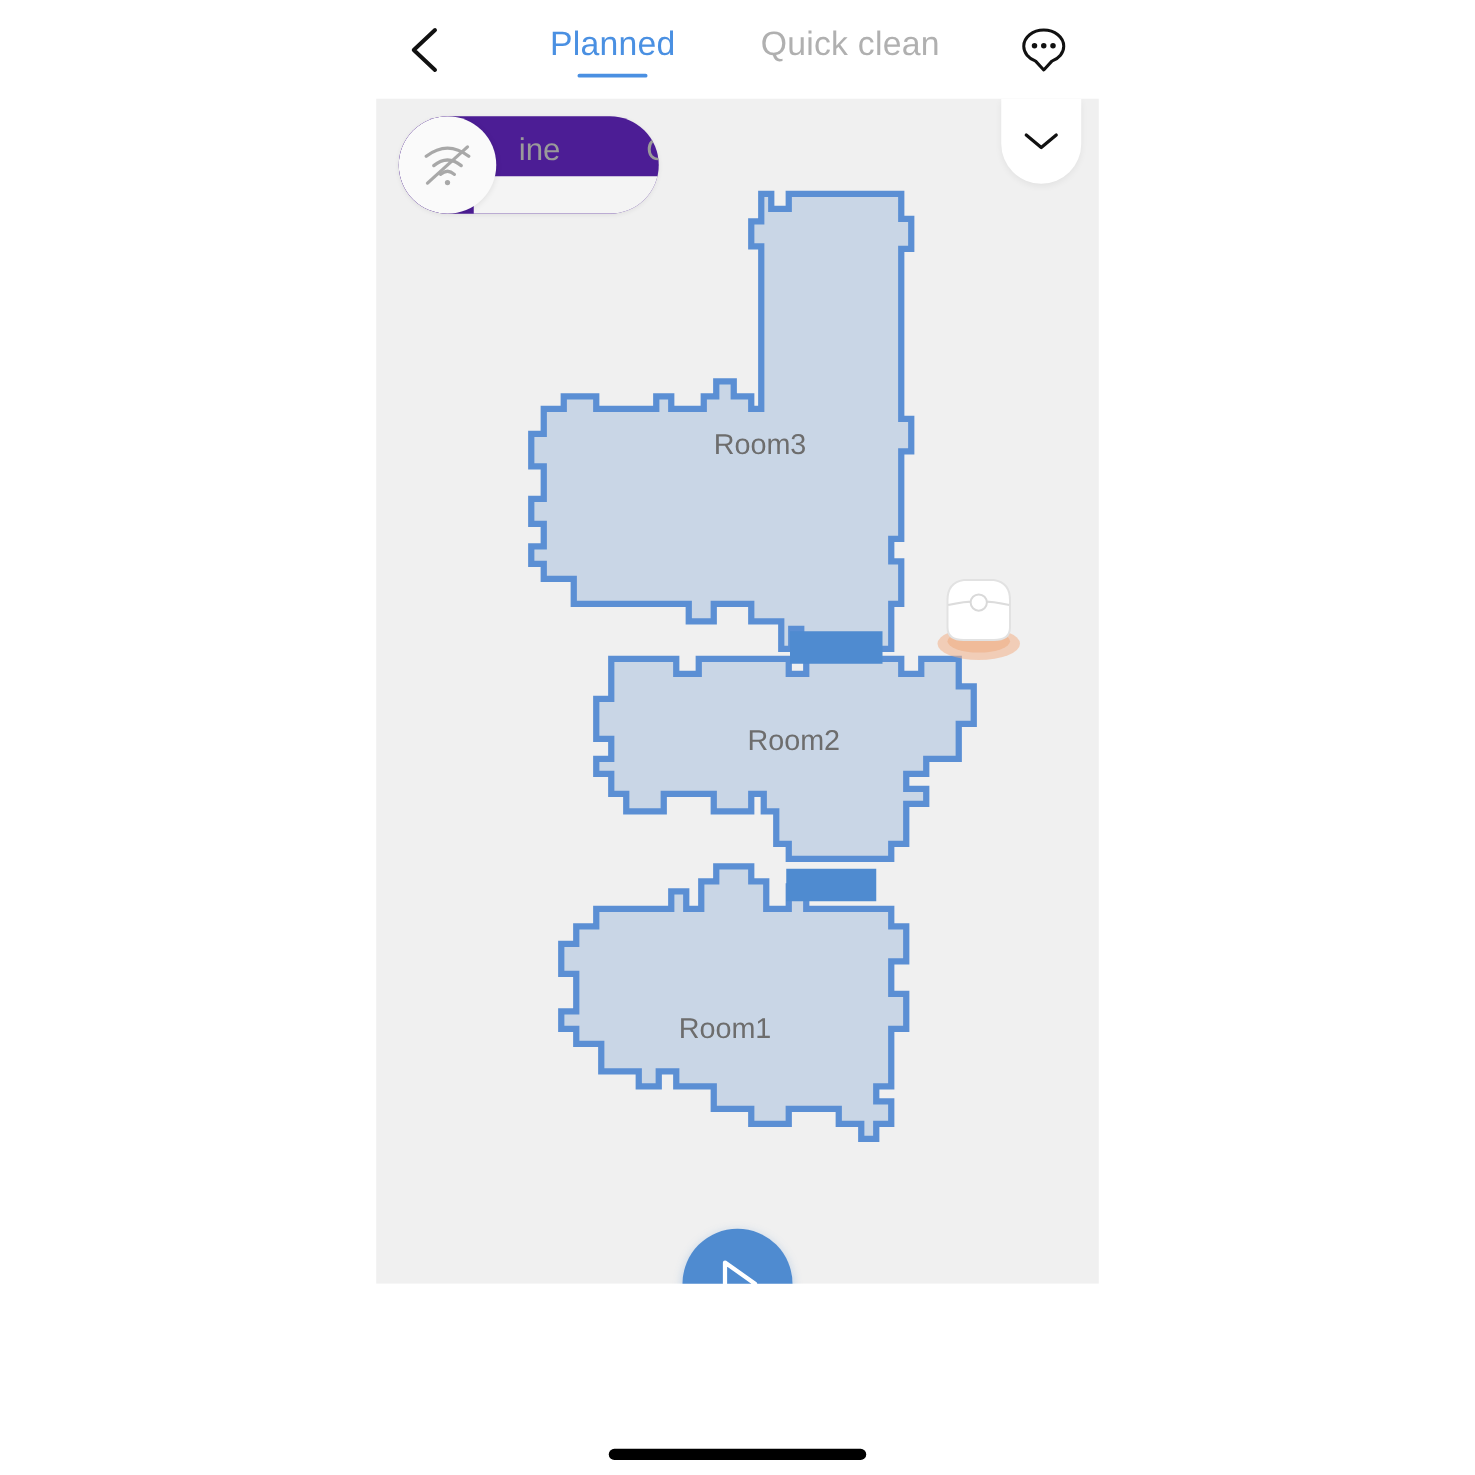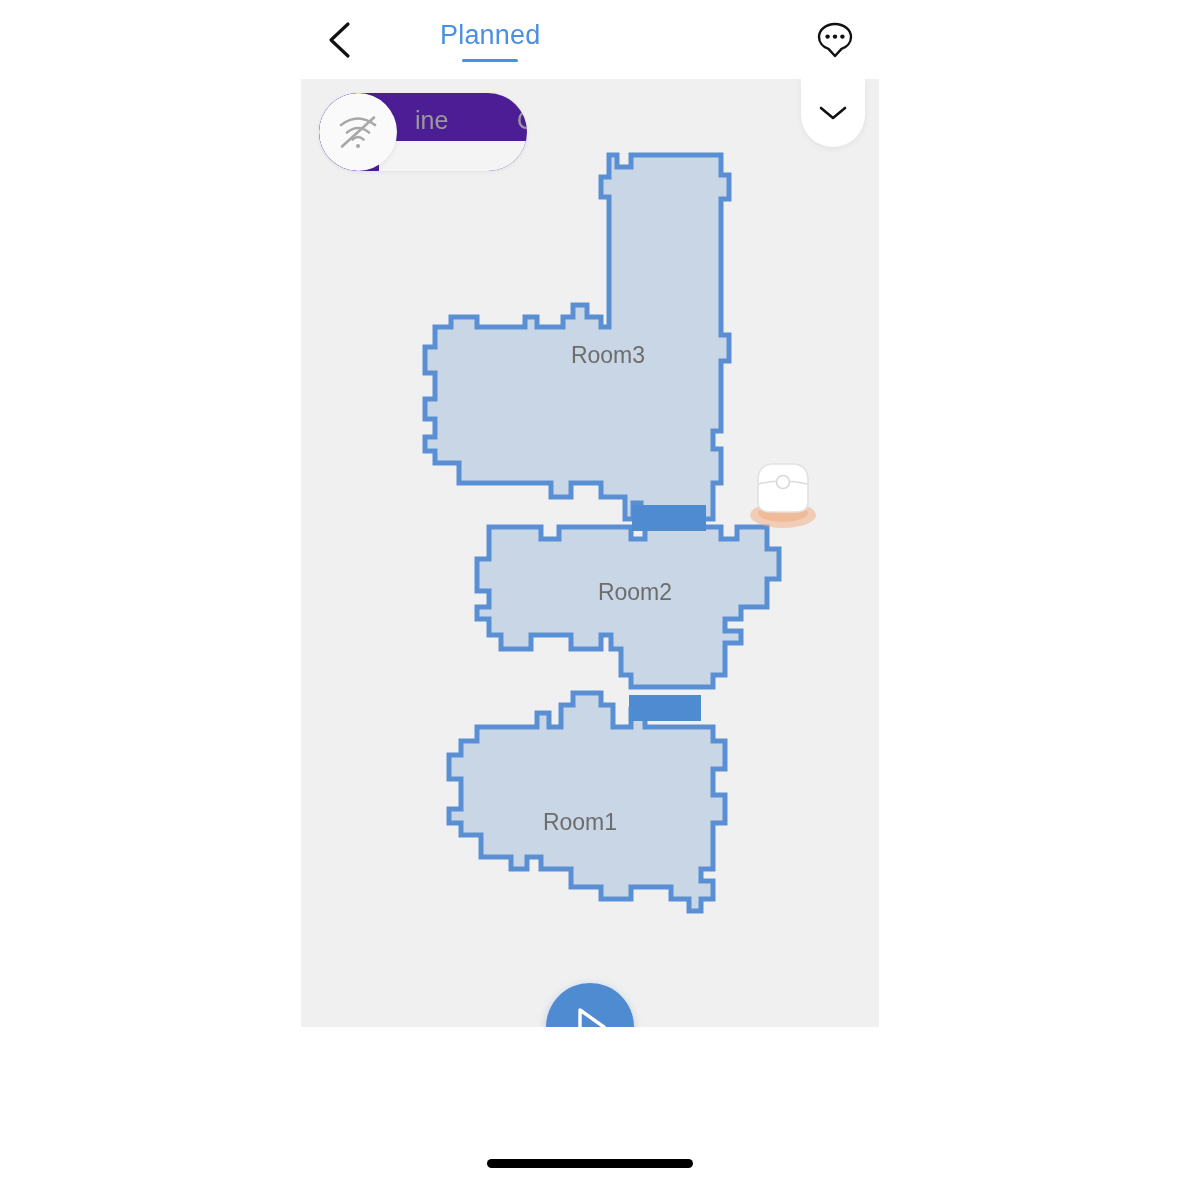--- a/index.html
+++ b/index.html
@@ -127,20 +127,23 @@
     <div class="back-btn">
       <svg width="30" height="40" viewBox="0 0 30 40">
         <polyline points="23,4 6,20 23,36" fill="none" stroke="#111" stroke-width="3.2" stroke-linecap="round" stroke-linejoin="round"></polyline>
       </svg>
     </div>
 
     <div class="tabs">
       <div class="tab active">
         <span>Planned</span>
       </div>
+      <div class="tab">
+        <span>Quick clean</span>
+      </div>
     </div>
 
     <div class="menu-btn">
       <svg width="42" height="42" viewBox="0 0 42 42">
         <path d="M21 6 C12.2 6 5 11.8 5 19 C5 24.3 8.9 28.9 14.5 30.9 L21 38 L27.5 30.9 C33.1 28.9 37 24.3 37 19 C37 11.8 29.8 6 21 6 Z" fill="none" stroke="#111" stroke-width="2.4" stroke-linejoin="round"></path>
         <circle cx="13.6" cy="18.6" r="2.2" fill="#111"></circle>
         <circle cx="21" cy="18.6" r="2.2" fill="#111"></circle>
         <circle cx="28.4" cy="18.6" r="2.2" fill="#111"></circle>
       </svg>
     </div>

